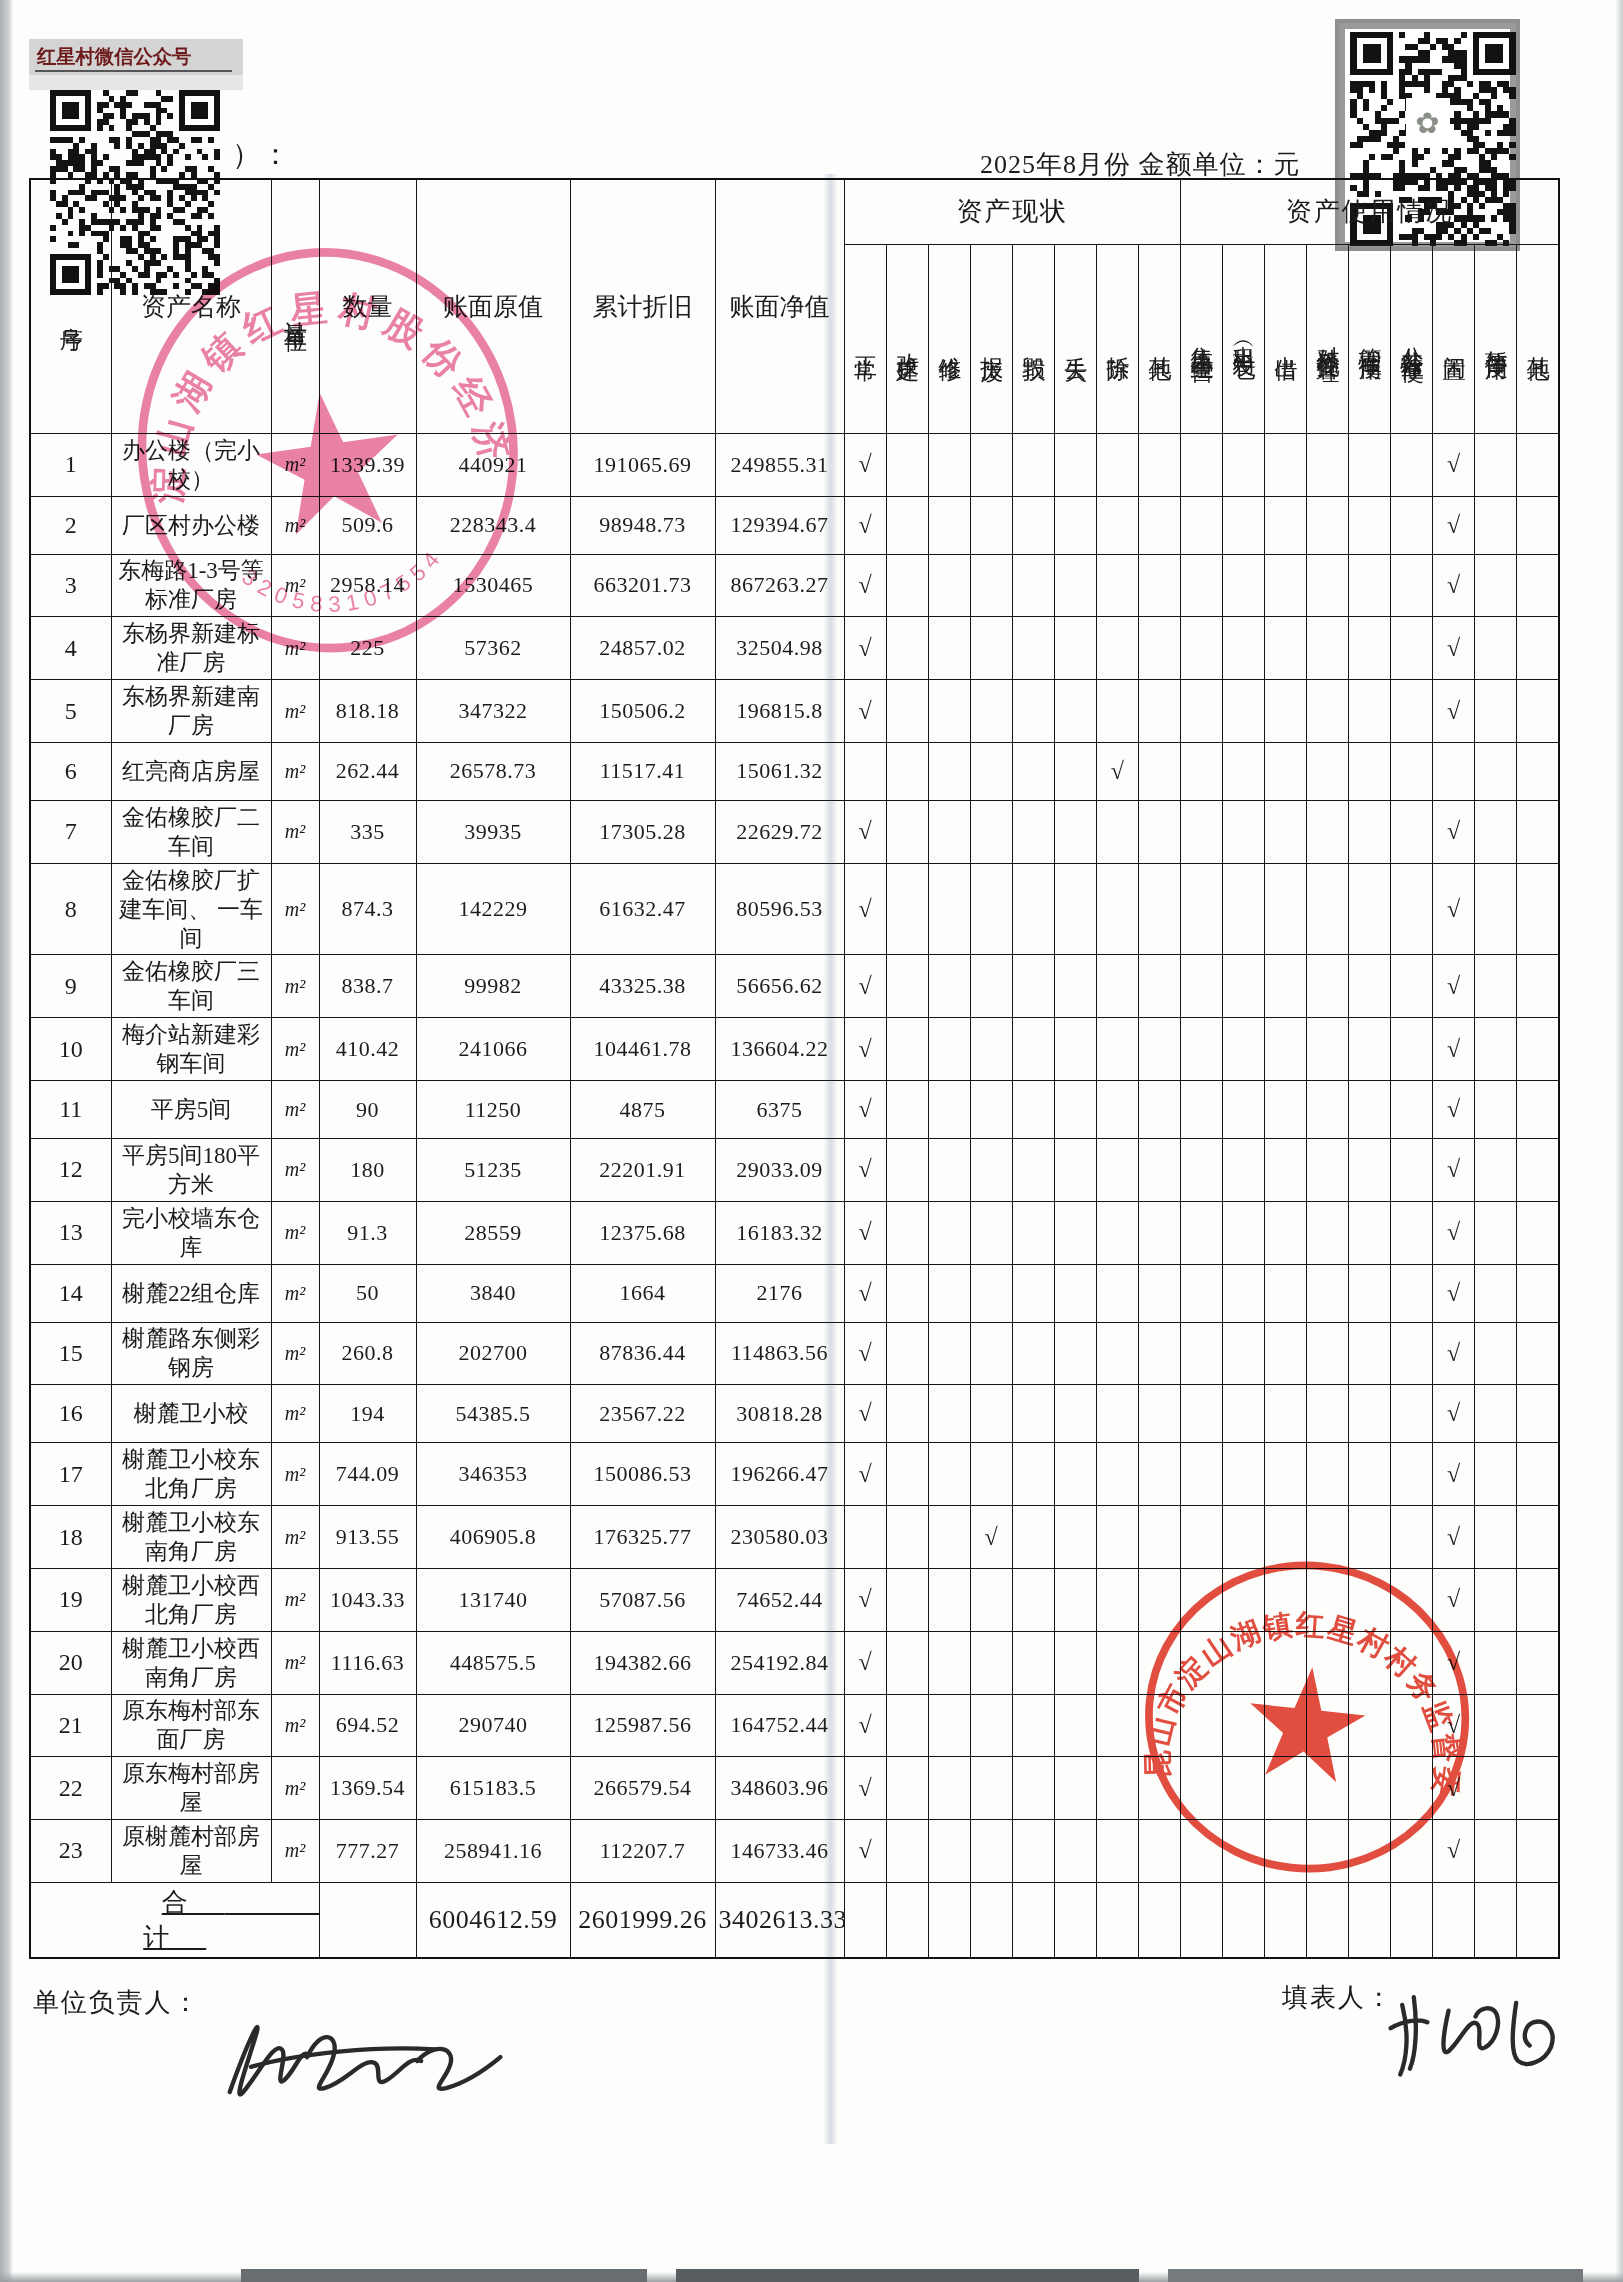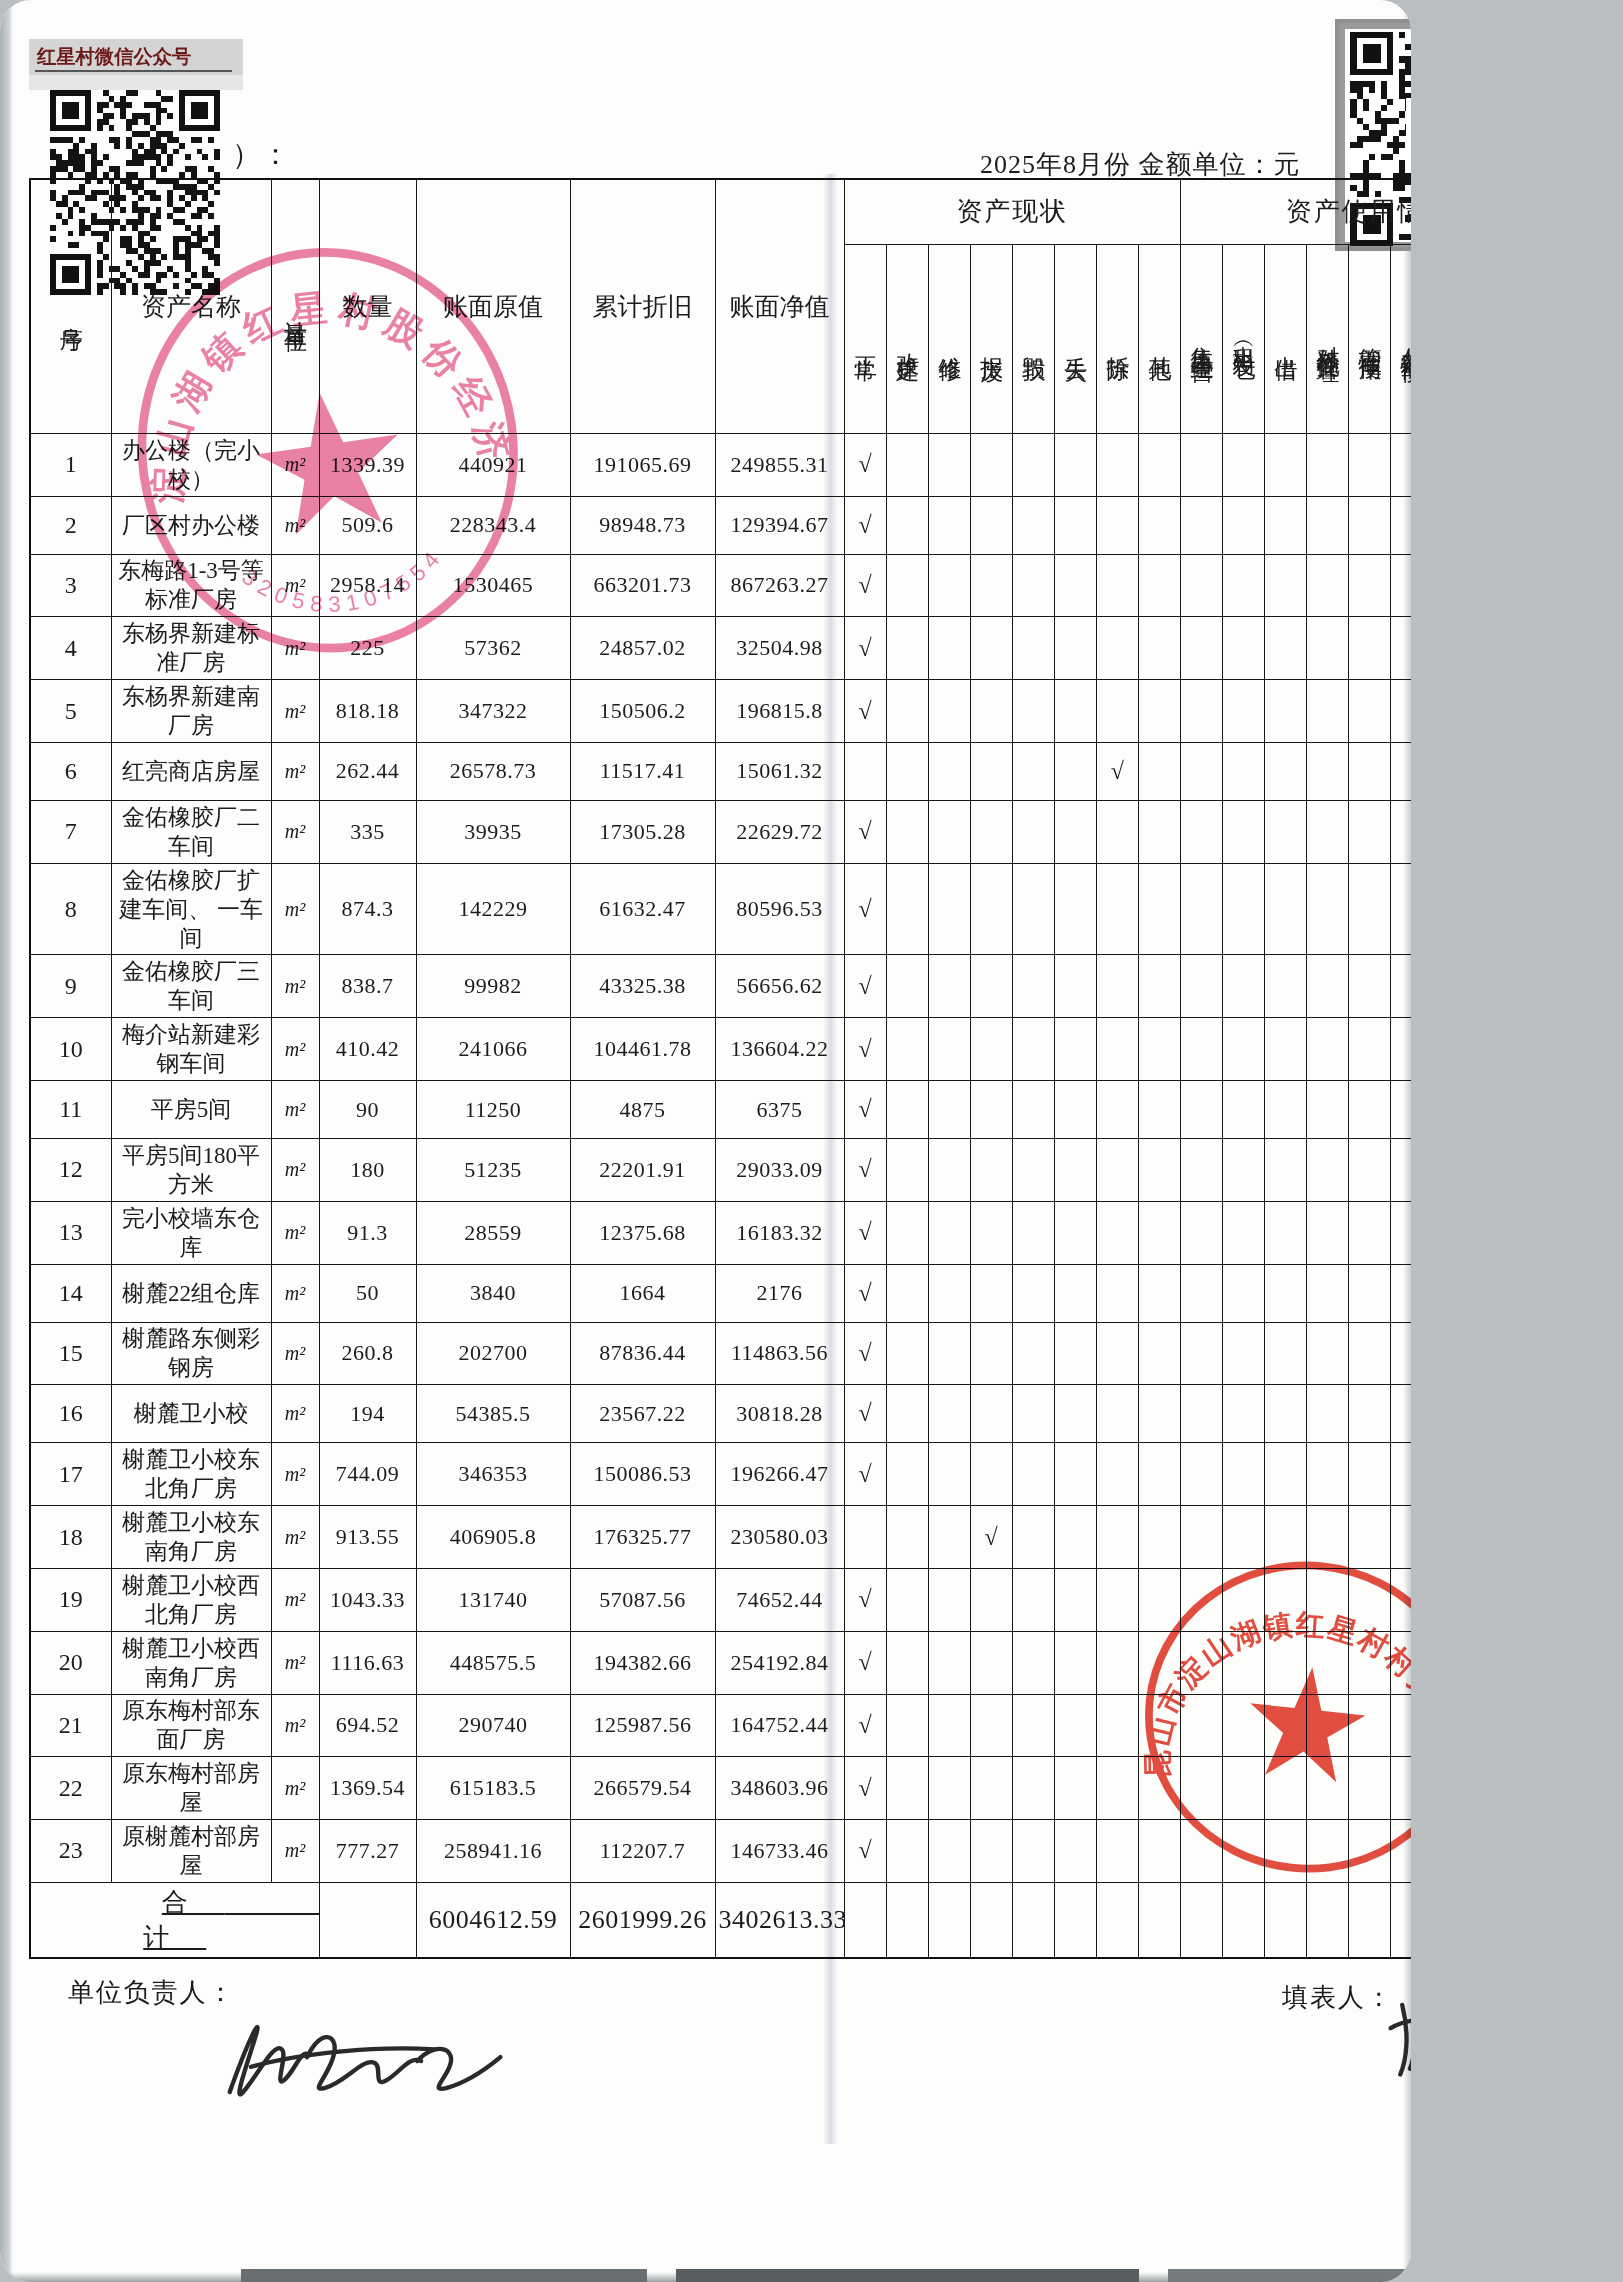--- a/index.html
+++ b/index.html
@@ -1,17 +1,17 @@
 <!DOCTYPE html>
 <html><head>
 <meta charset="utf-8">
 <style>
   html,body{margin:0;padding:0;background:#b9bec1;}
-  .page{position:relative;width:1411px;height:2282px;background:#fdfdfc;overflow:hidden;
-        font-family:"Liberation Serif", serif;color:#1c1c1e;border-radius:31px;}
+  .page{position:relative;width:1623px;height:2282px;background:#fdfdfc;overflow:hidden;
+        font-family:"Liberation Serif", serif;color:#1c1c1e;}
   
   .edge-left{position:absolute;left:0;top:0;width:12.6px;height:100%;background:linear-gradient(90deg,#aab0b3,#cfd3d5 70%,rgba(255,255,255,0));}
   .edge-right{position:absolute;right:0;top:0;width:7.7px;height:100%;background:linear-gradient(270deg,#c9cdcf,rgba(255,255,255,0));}
   .edge-bottom{position:absolute;left:0;bottom:0;width:100%;height:9.7px;background:linear-gradient(0deg,#9aa0a3,rgba(255,255,255,0));}
   .scan-bar{position:absolute;bottom:0;height:13.5px;background:#686d70;}
   .fold-line{position:absolute;top:174px;left:823px;width:15.4px;height:1970px;
              background:linear-gradient(90deg,rgba(190,198,210,0),rgba(186,196,210,.55),rgba(190,198,210,0));pointer-events:none;}
   
   .wechat-band{position:absolute;left:29px;top:39px;width:214px;height:37px;background:#d4d4d4;}
   .wechat-band2{position:absolute;left:29px;top:75px;width:214px;height:15.4px;background:#e6e6e6;}
@@ -48,21 +48,21 @@
   td.c-name{font-size:23px;line-height:29px;padding:5.8px 3.9px;}
   td.c-unit{font-size:20px;font-style:italic;}
   td.c-num{font-size:22px;letter-spacing:0.5px;}
   td.c-chk{font-size:24px;}
   tbody tr{height:58px;}
   tr.total-row{height:56px;}
   tr.total-row td{font-size:26px;}
   td.total-label{letter-spacing:37px;text-indent:37px;font-size:28px;text-decoration:underline;}
   
   .footer{position:relative;height:164px;margin-top:13.5px;font-size:26px;}
-  .footer-left{position:absolute;left:3.9px;top:3px;letter-spacing:1.9px;margin-left:35px;}
+  .footer-left{position:absolute;left:3.9px;top:13px;letter-spacing:1.9px;}
   .footer-right{position:absolute;left:1253px;top:7.7px;letter-spacing:1.9px;}
   .sig{position:absolute;}
   
   .stamp{position:absolute;mix-blend-mode:multiply;pointer-events:none;}
   .stamp-pink{left:124px;top:230px;transform:rotate(-8deg);opacity:.78;}
   .stamp-red{left:1137px;top:1553px;transform:rotate(6deg);opacity:.88;}
 </style>
 </head>
 <body>
 

